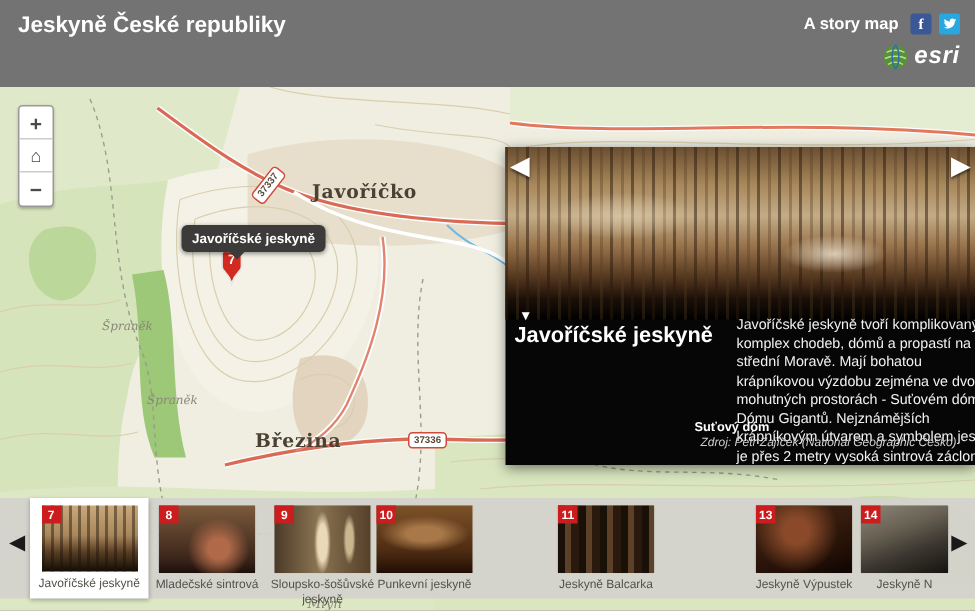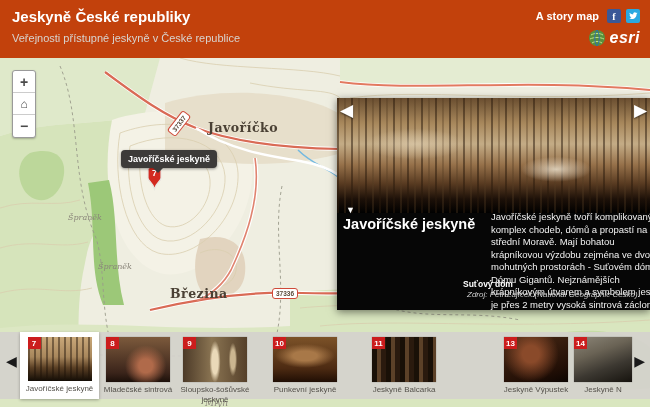--- a/index.html
+++ b/index.html
@@ -1,20 +1,20 @@
 <!DOCTYPE html>
 <html><head>
 <meta charset="utf-8">
 <style>
   * { margin:0; padding:0; box-sizing:border-box; }
   body { font-family:"Liberation Sans", sans-serif; background:#222; }
   .app { position:relative; width:650px; height:407px; overflow:hidden; background:#efeee1; }
 
   
-  .header { position:absolute; left:0; top:0; width:650px; height:58px; background:#c2410c; z-index:40; }
+  .header { position:absolute; left:0; top:0; width:650px; height:58px; background:#737373; z-index:40; }
   .header h1 { position:absolute; left:12px; top:8px; font-size:15px; font-weight:bold; color:#fff; }
   .header .subtitle { position:absolute; left:12px; top:32px; font-size:11px; color:#d8d4d0; }
   .storymap-row { position:absolute; right:10px; top:9px; display:flex; align-items:center; gap:5px; }
   .storymap-label { font-size:11px; font-weight:bold; color:#fff; margin-right:3px; }
   .soc { width:14px; height:14px; border-radius:2px; display:flex; align-items:center; justify-content:center; cursor:pointer; }
   .soc.fb { background:#3a5897; color:#fff; font-size:10px; font-weight:bold; font-family:"Liberation Serif", serif; }
   .soc.tw { background:#29a8e0; }
   .esri-row { position:absolute; right:10px; top:29px; display:flex; align-items:center; gap:4px;font-style:italic; }
   .esri-text { color:#fff; font-size:16px; font-weight:bold; letter-spacing:.5px; }
 
@@ -171,21 +171,20 @@
     <div class="pin">
       <svg width="18" height="24" viewBox="0 0 18 24">
         <path d="M2,1.5 a3,3 0 0 1 3,-1 h7 a3,3 0 0 1 3,1.5 v9 c0,3 -4.5,4 -6.5,11 c-2,-7 -6.5,-8 -6.5,-11 Z" fill="#d32a20" stroke="#e8e6e2" stroke-width="1.2"></path>
       </svg>
       <span class="num">7</span>
     </div>
   </div>
 
   <div class="header">
     <h1>Jeskyně České republiky</h1>
-    <div class="subtitle">Veřejnosti přístupné jeskyně v České republice</div>
     <div class="storymap-row">
       <span class="storymap-label">A story map</span>
       <span class="soc fb">f</span>
       <span class="soc tw">
         <svg width="10" height="10" viewBox="0 0 12 12">
           <path fill="#fff" d="M11.5 2.6c-.4.2-.8.3-1.2.4.4-.3.8-.7.9-1.2-.4.2-.9.4-1.4.5C9.4 1.9 8.8 1.6 8.2 1.6c-1.1 0-2 .9-2 2 0 .2 0 .3.1.5C4.6 4 3.1 3.2 2.1 2c-.2.3-.3.7-.3 1 0 .7.4 1.3.9 1.7-.3 0-.6-.1-.9-.3v.1c0 1 .7 1.8 1.6 2-.2 0-.3.1-.5.1l-.4-.1c.3.8 1 1.4 1.9 1.4-.7.6-1.6.9-2.5.9H1.4c.9.6 2 .9 3.1.9 3.8 0 5.8-3.1 5.8-5.8v-.3c.5-.3.9-.6 1.2-1z"></path>
         </svg>
       </span>
     </div>
     <div class="esri-row">
@@ -219,21 +218,21 @@
         <span class="badge">8</span>
       </div>
       <div class="cap">Mladečské sintrová</div>
     </div>
     <div class="car-item" style="left:183px;">
       <div class="thumb th3">
         <span class="badge">9</span>
       </div>
       <div class="cap">Sloupsko-šošůvské jeskyně</div>
     </div>
-    <div class="car-item" style="left:273px;">
+    <div class="car-item" style="left:251px;">
       <div class="thumb th4">
         <span class="badge">10</span>
       </div>
       <div class="cap">Punkevní jeskyně</div>
     </div>
     <div class="car-item" style="left:341px;padding-left:31px;">
       <div class="thumb th5">
         <span class="badge">11</span>
       </div>
       <div class="cap">Jeskyně Balcarka</div>

